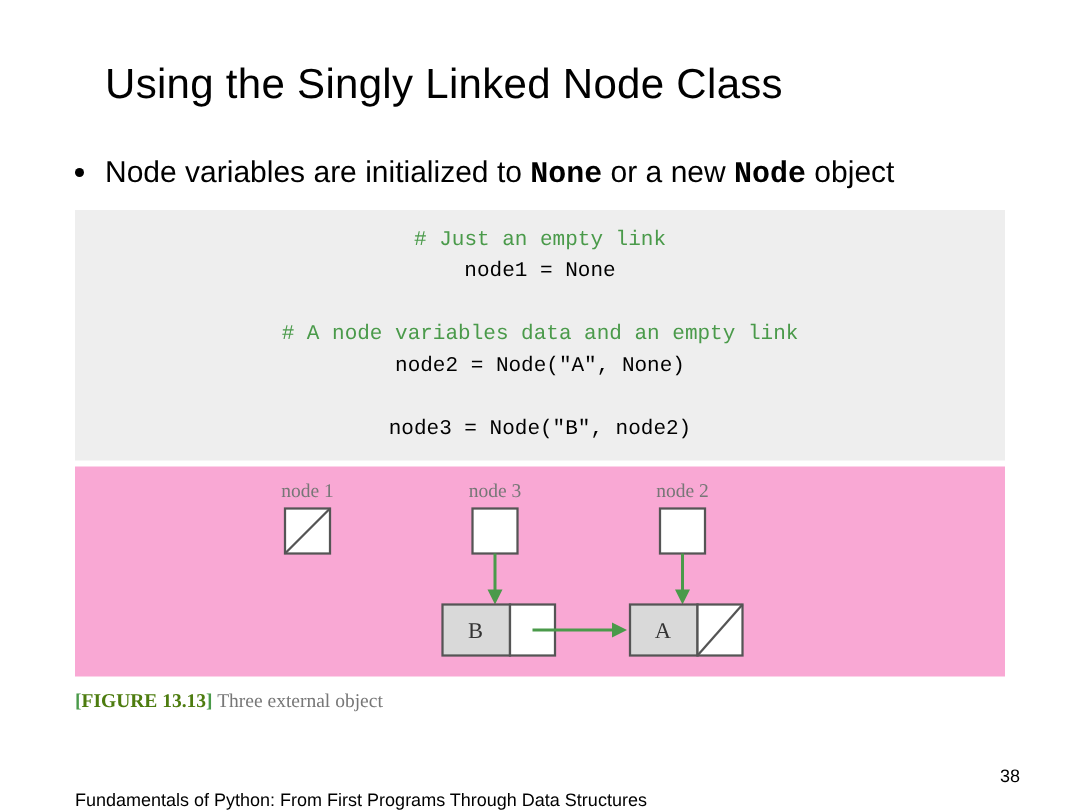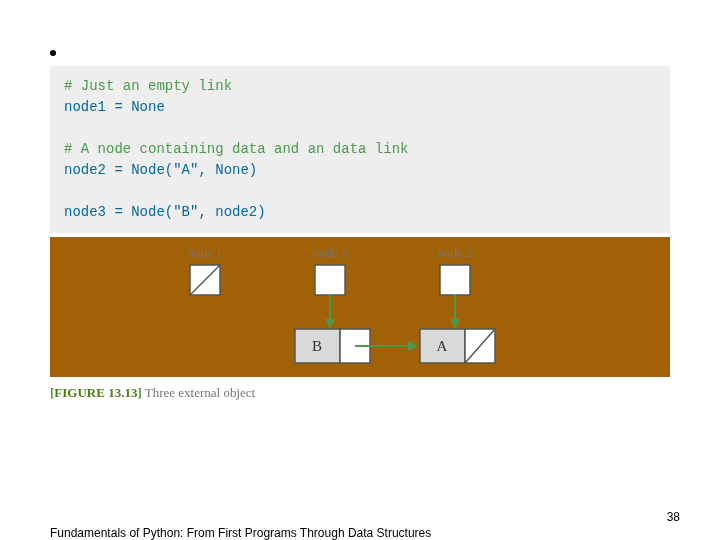--- a/index.html
+++ b/index.html
@@ -41,28 +41,29 @@
     font-family: "Courier New", Courier, monospace;
     font-weight: bold;
   }
   .code-block {
     background: #eeeeee;
     padding: 10px 14px 10px 14px;
     margin: 6px 0 4px 0;
     font-family: "Courier New", Courier, monospace;
     font-size: 14px;
     line-height: 1.5;
+    text-align: center;
   }
   .code-line { white-space: pre; }
   .comment { color: #4a9a4a; }
-  .stmt { color: #0369a1; }
+  .stmt { color: #000000; }
 
   
   .diagram-wrap {
-    background: #a16207;
+    background: #f9a8d4;
     padding: 6px 0 4px 0;
     margin-top: 0;
   }
   .diagram {
     display: block;
     margin: 0 auto;
   }
   .nodelabel {
     font-family: Georgia, 'Times New Roman', serif;
     font-size: 13px;
@@ -98,30 +99,34 @@
     right: 40px;
     bottom: 16px;
     font-size: 12px;
   }
 </style>
 </head>
 <body>
 
 <div class="slide">
 
+  <h1 class="title">Using the Singly Linked Node Class</h1>
 
   <div class="bullet">
     <div class="bullet-dot"></div>
+    <div class="bullet-text">
+      <span>Node variables are initialized to </span><span class="mono">None</span><span> or a new </span><span class="mono">Node</span><span> object</span>
+    </div>
   </div>
 
   <div class="code-block">
     <div class="code-line comment"># Just an empty link</div>
     <div class="code-line stmt">node1 = None</div>
     <div class="code-line">&nbsp;</div>
-    <div class="code-line comment"># A node containing data and an data link</div>
+    <div class="code-line comment"># A node variables data and an empty link</div>
     <div class="code-line stmt">node2 = Node("A", None)</div>
     <div class="code-line">&nbsp;</div>
     <div class="code-line stmt">node3 = Node("B", node2)</div>
   </div>
 
   <div class="diagram-wrap">
     <svg class="diagram" width="420" height="130" viewBox="0 0 420 130">
 
       <text class="nodelabel" x="55" y="14" text-anchor="middle">node 1</text>
       <text class="nodelabel" x="180" y="14" text-anchor="middle">node 3</text>

